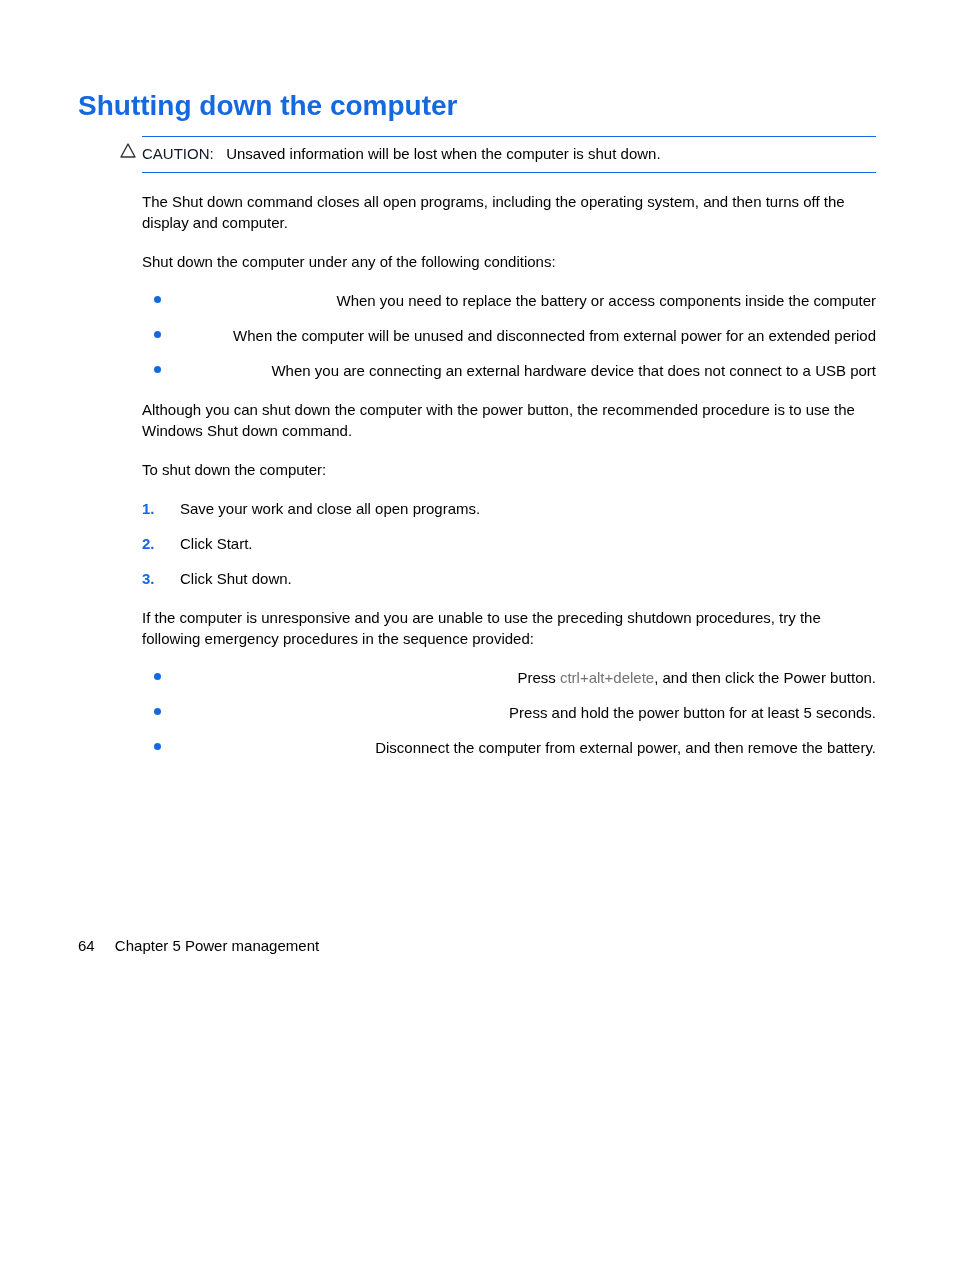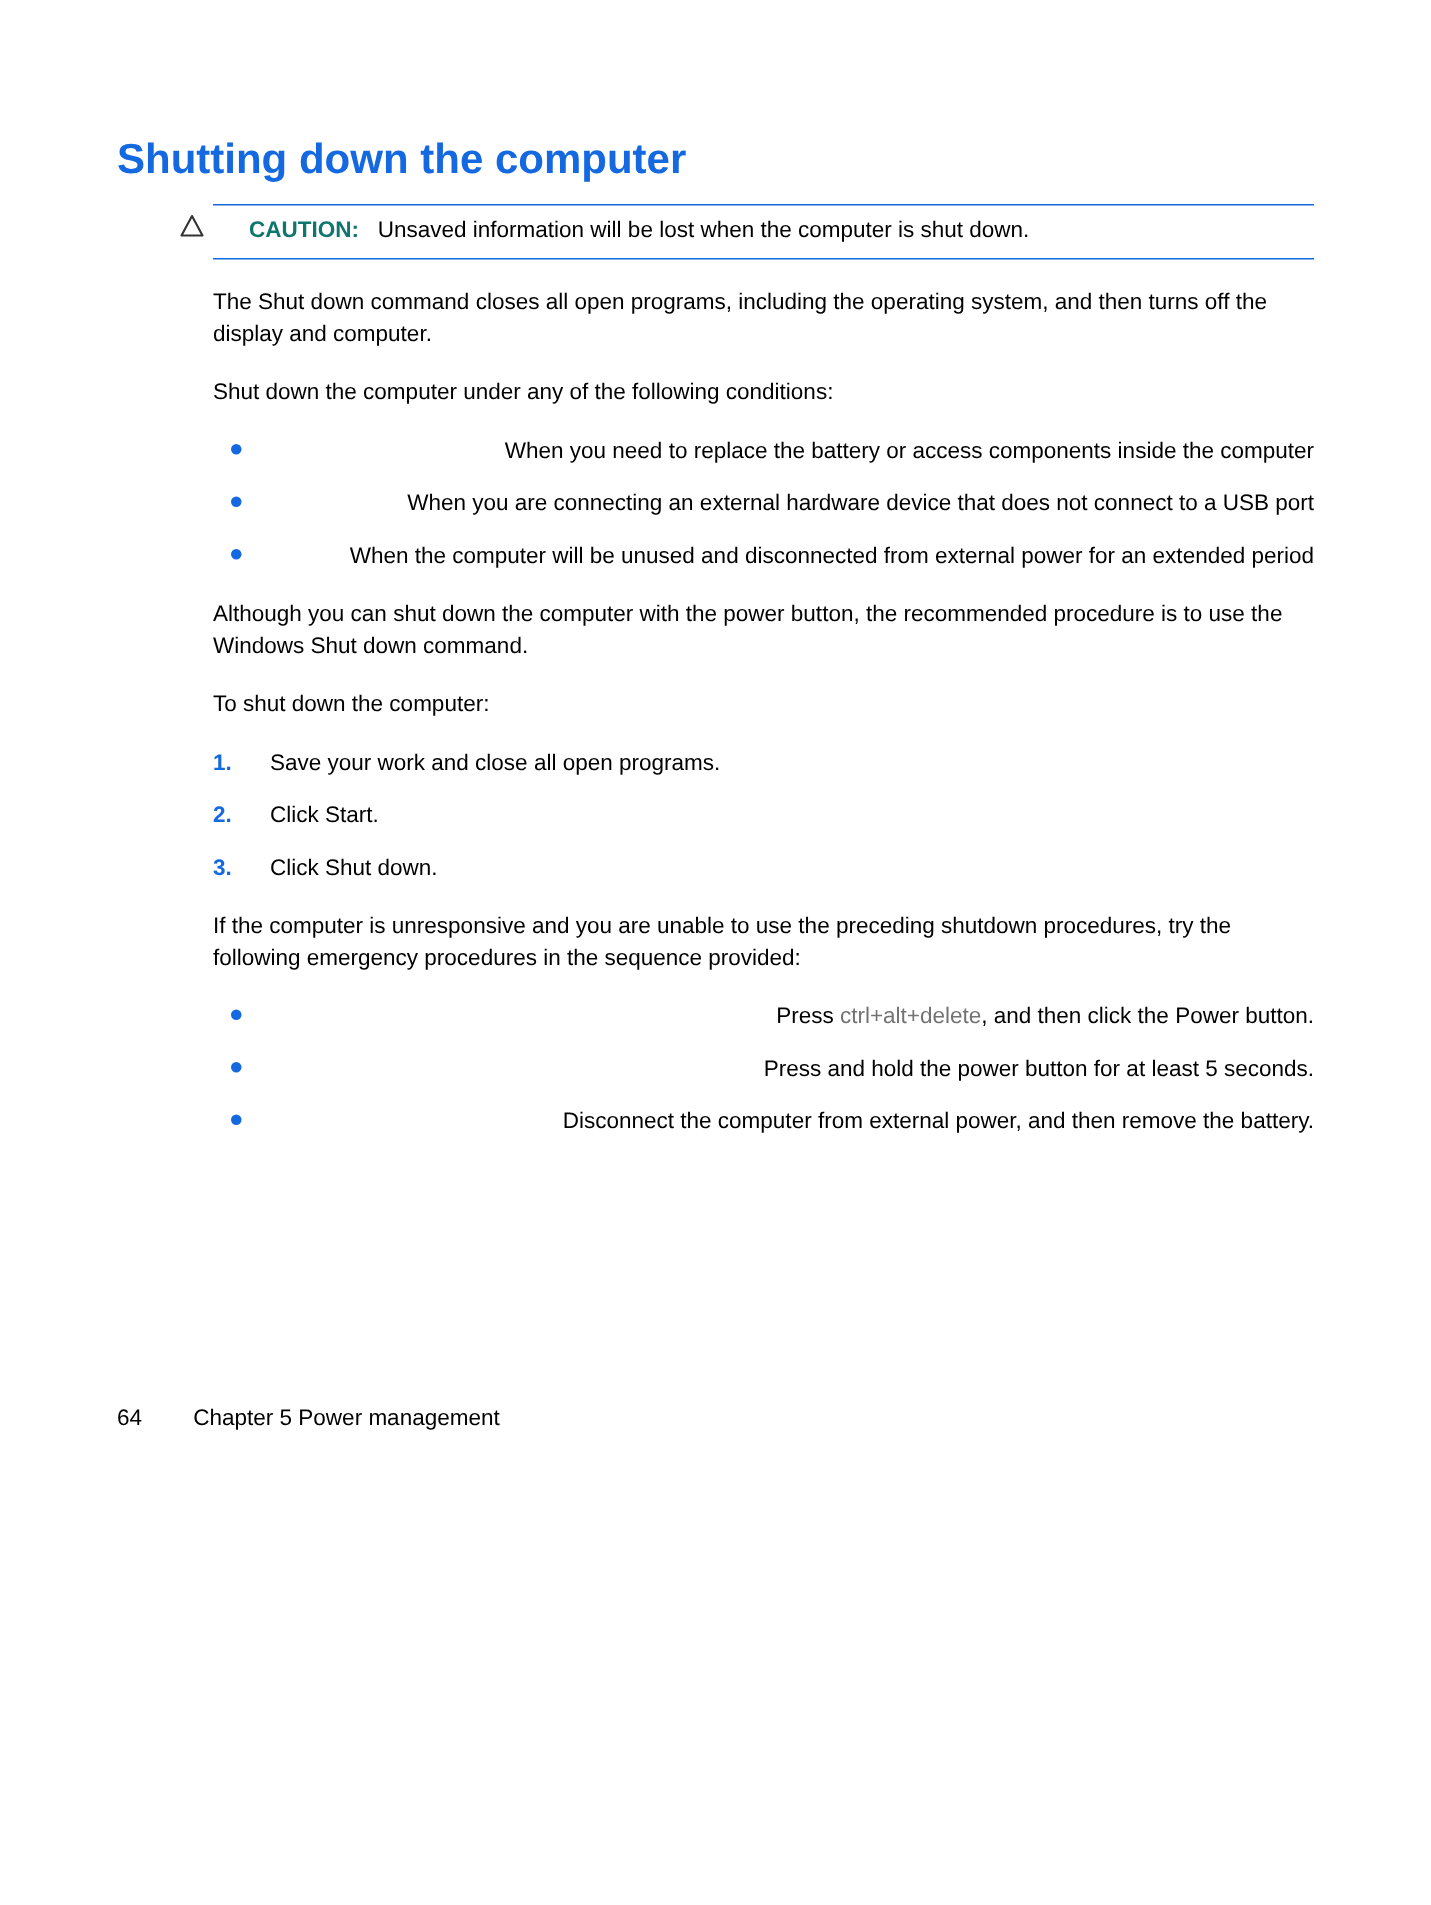--- a/index.html
+++ b/index.html
@@ -37,23 +37,22 @@
   }
   .callout .callout-icon {
     position: absolute;
     left: -22px;
     top: 6px;
     width: 16px;
     height: 16px;
     color: #333;
   }
   .callout .label {
-    color: #0f766e;
-    font-weight: bold;
-    margin-left: 24px;
+    color: #0f172a;
+    font-weight: normal;
   }
   p.para {
     font-size: 15px;
     line-height: 1.4;
     margin: 18px 0;
   }
   ul.disc {
     list-style: none;
     padding: 0;
     margin: 0 0 0 12px;
@@ -98,21 +97,21 @@
     font-weight: bold;
   }
   .bold { font-weight: normal; }
   .keystroke { color: #737373; }
   .footer {
     position: absolute;
     left: 78px;
     bottom: 62px;
     font-size: 15px;
   }
-  .footer .pagenum { margin-right: 30px; text-align: right; }
+  .footer .pagenum { margin-right: 16px; text-align: right; }
   svg { display: block; }
 </style>
 </head>
 <body>
 
 <div class="page">
 
   <h1 class="title">Shutting down the computer</h1>
 
   <div class="body-indent">
@@ -125,22 +124,22 @@
       </span>
       <span class="label">CAUTION:</span>
       &nbsp;&nbsp;<span>Unsaved information will be lost when the computer is shut down.</span>
     </div>
 
     <p class="para">The Shut down command closes all open programs, including the operating system, and then turns off the display and computer.</p>
     <p class="para">Shut down the computer under any of the following conditions:</p>
 
     <ul class="disc">
       <li>When you need to replace the battery or access components inside the computer</li>
+      <li>When the computer will be unused and disconnected from external power for an extended period</li>
       <li>When you are connecting an external hardware device that does not connect to a USB port</li>
-      <li>When the computer will be unused and disconnected from external power for an extended period</li>
     </ul>
 
     <p class="para">Although you can shut down the computer with the power button, the recommended procedure is to use the Windows Shut down command.</p>
     <p class="para">To shut down the computer:</p>
 
 
     <ol class="numbered">
       <li>
         <span class="num">1.</span>
         <span>Save your work and close all open programs.</span><span class="bold"></span><span></span>

